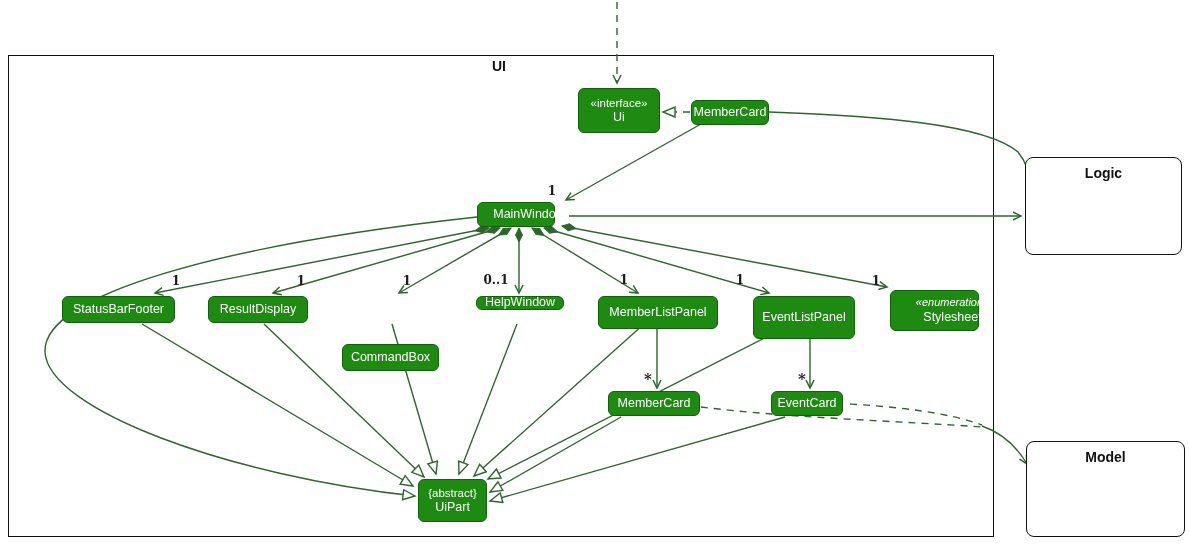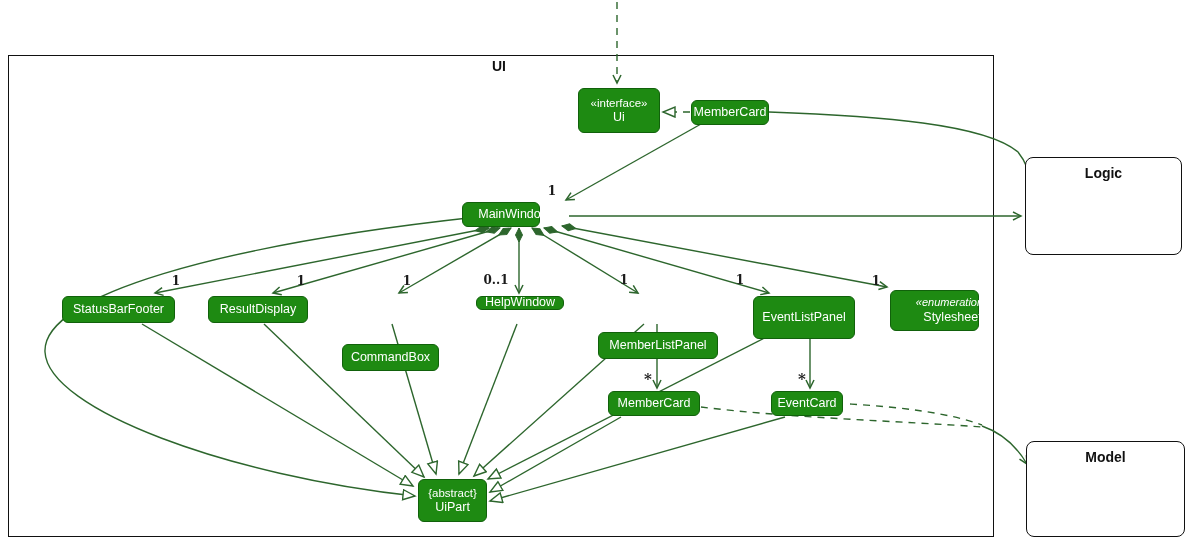--- a/index.html
+++ b/index.html
@@ -59,26 +59,26 @@
   #m-commandbox{left:407px;top:281px;}
   #m-helpwindow{left:496px;top:280px;}
   #m-memberlistpanel{left:624px;top:280px;}
   #m-eventlistpanel{left:740px;top:280px;}
   #m-stylesheet{left:876px;top:281px;}
   #m-membercard{left:648px;top:379px;}
   #m-eventcard{left:802px;top:379px;}
   
   #b-ui-interface{left:578px;top:88px;width:82px;height:45px;}
   #b-ui-manager{left:691px;top:100px;width:78px;height:25px;}
-  #b-main-window{left:462px;top:202px;width:78px;height:25px;padding-left:30px;}
+  #b-main-window{left:477px;top:202px;width:78px;height:25px;padding-left:30px;}
   #b-status-bar-footer{left:62px;top:296px;width:113px;height:27px;}
   #b-result-display{left:208px;top:296px;width:100px;height:27px;}
   #b-command-box{left:342px;top:296px;width:97px;height:27px;margin-top:48px;}
   #b-help-window{left:476px;top:296px;width:88px;height:14px;text-align:right;}
-  #b-member-list-panel{left:598px;top:296px;width:120px;height:27px;margin-top:36px;}
+  #b-member-list-panel{left:598px;top:296px;width:120px;height:33px;}
   #b-event-list-panel{left:753px;top:296px;width:102px;height:43px;}
   #b-stylesheet{left:890px;top:290px;width:89px;height:41px;padding-left:40px;}
   #b-member-card{left:608px;top:391px;width:92px;height:25px;}
   #b-event-card{left:771px;top:391px;width:72px;height:25px;}
   #b-ui-part{left:418px;top:479px;width:69px;height:43px;}
   #b-logic{left:1025px;top:157px;width:157px;height:98px;}
   #b-model{left:1026px;top:441px;width:159px;height:96px;}
 </style>
 </head>
 <body>

